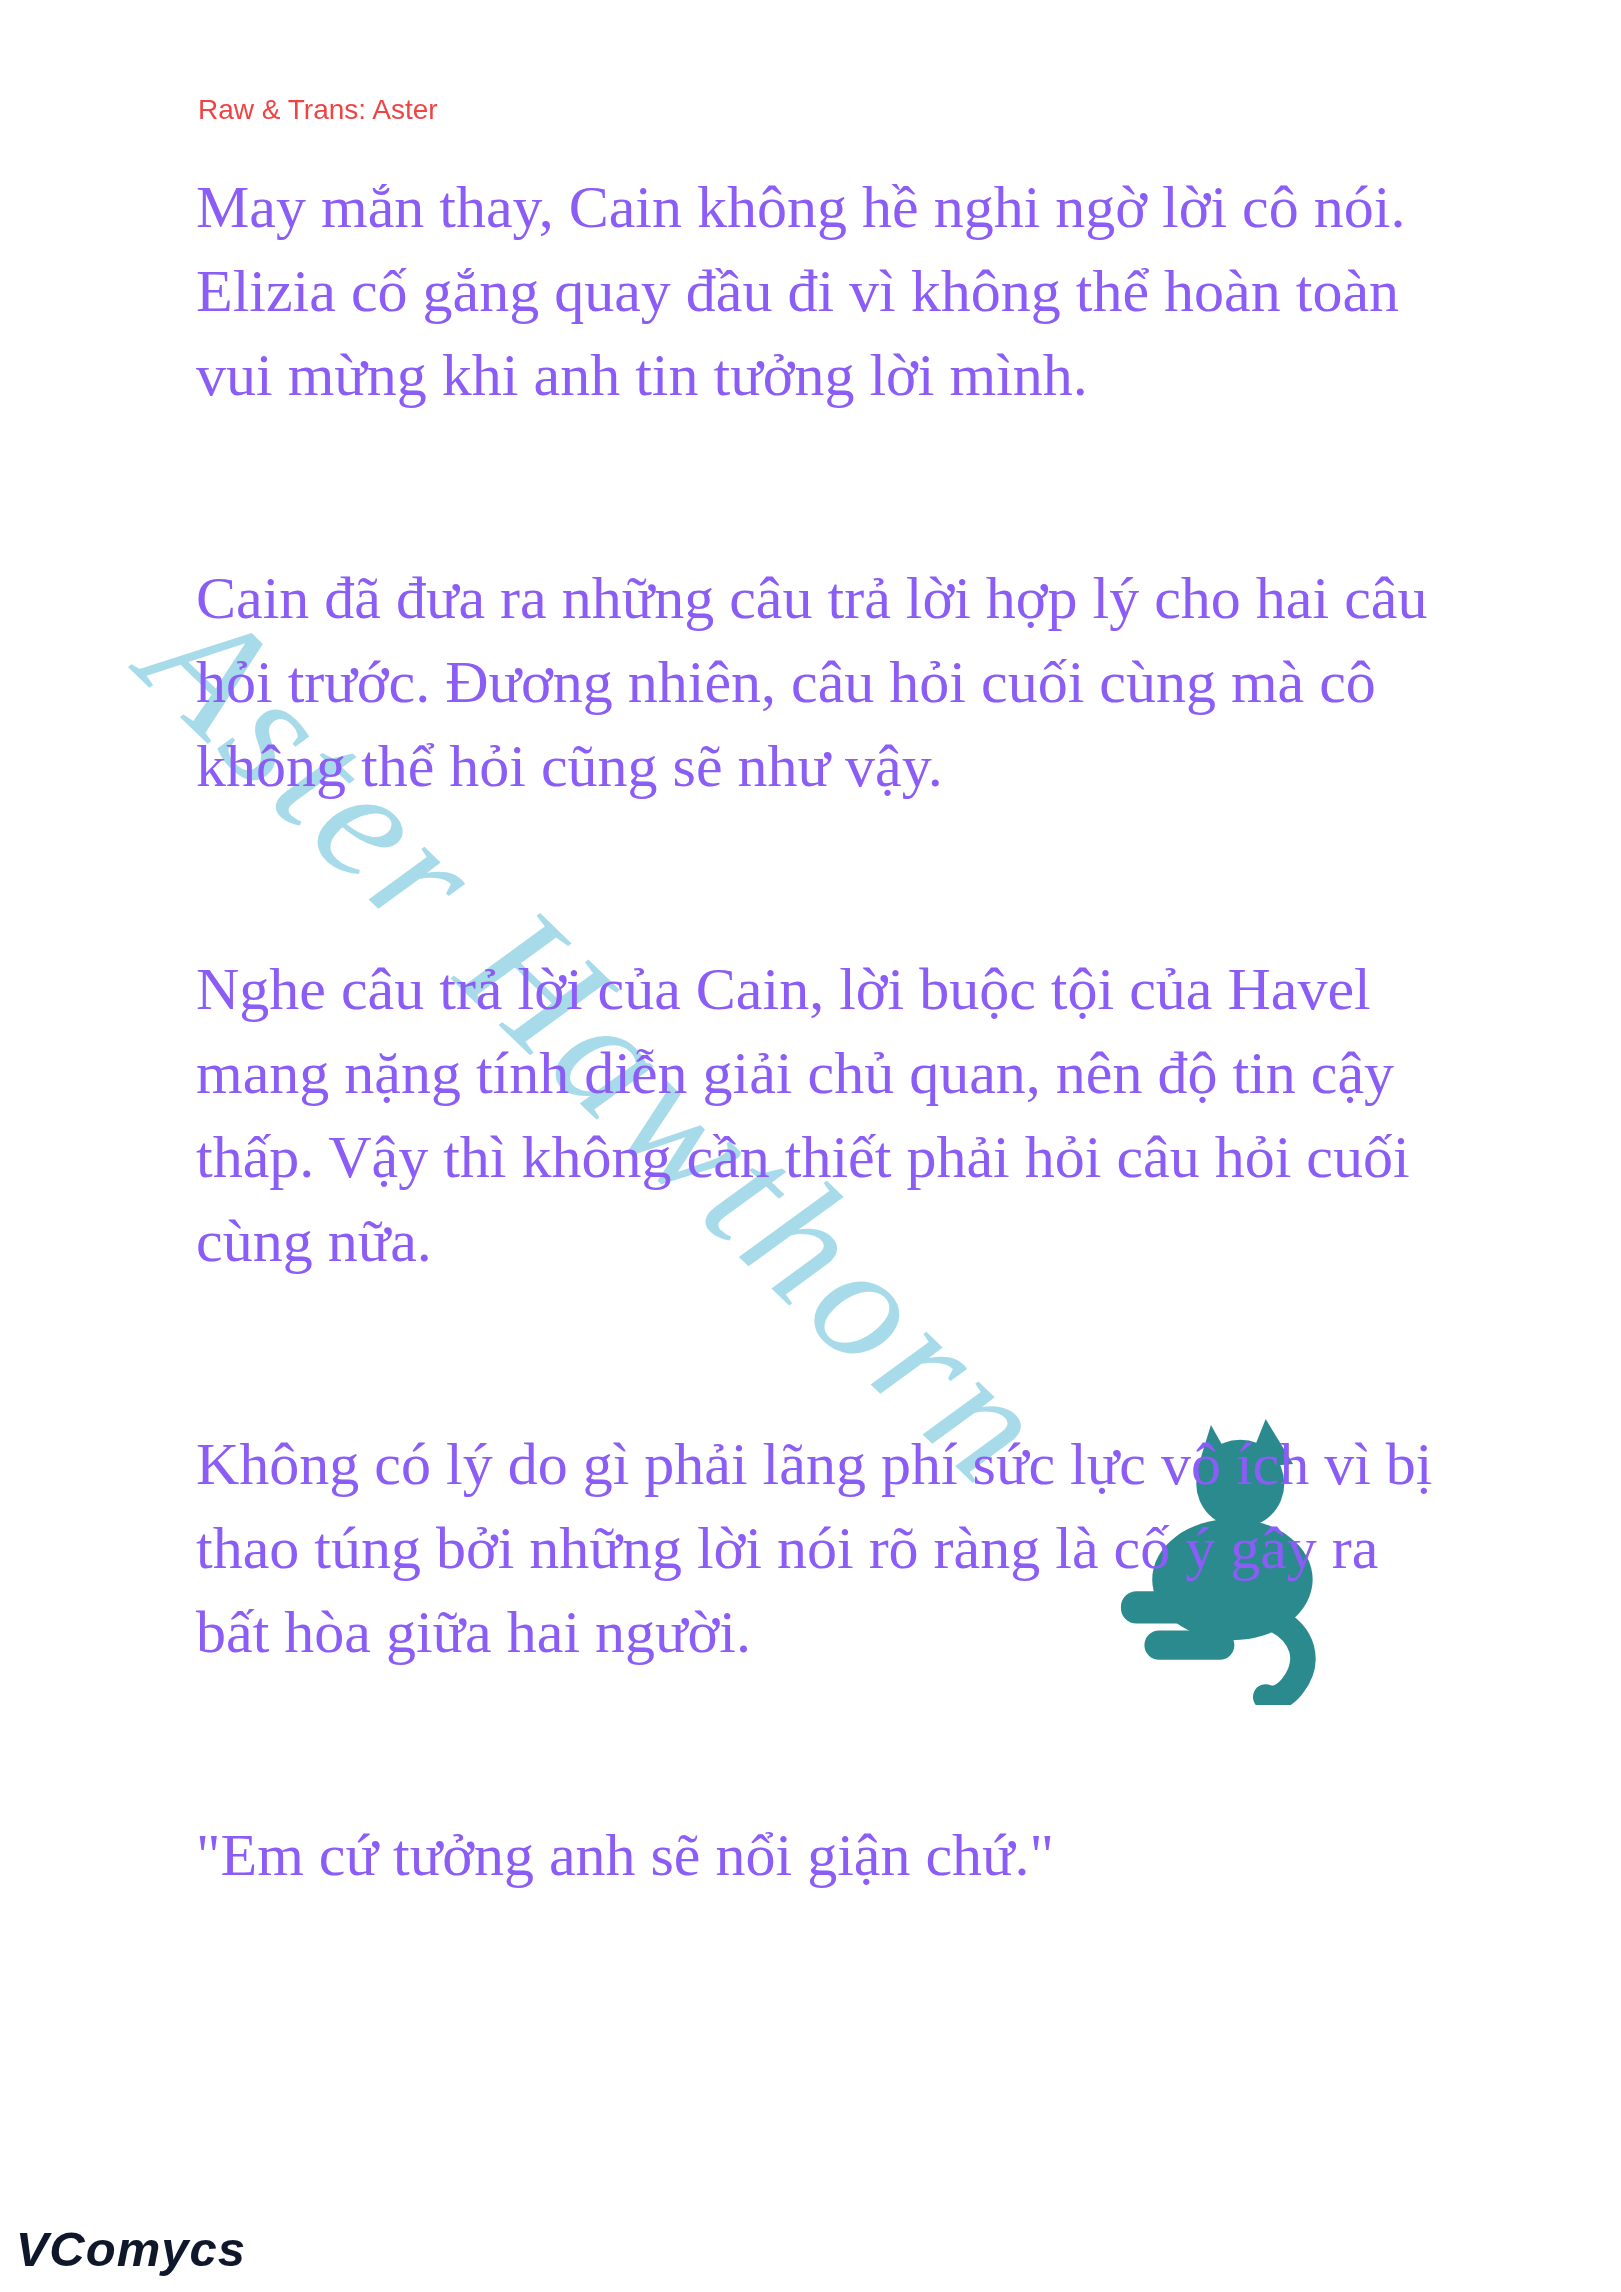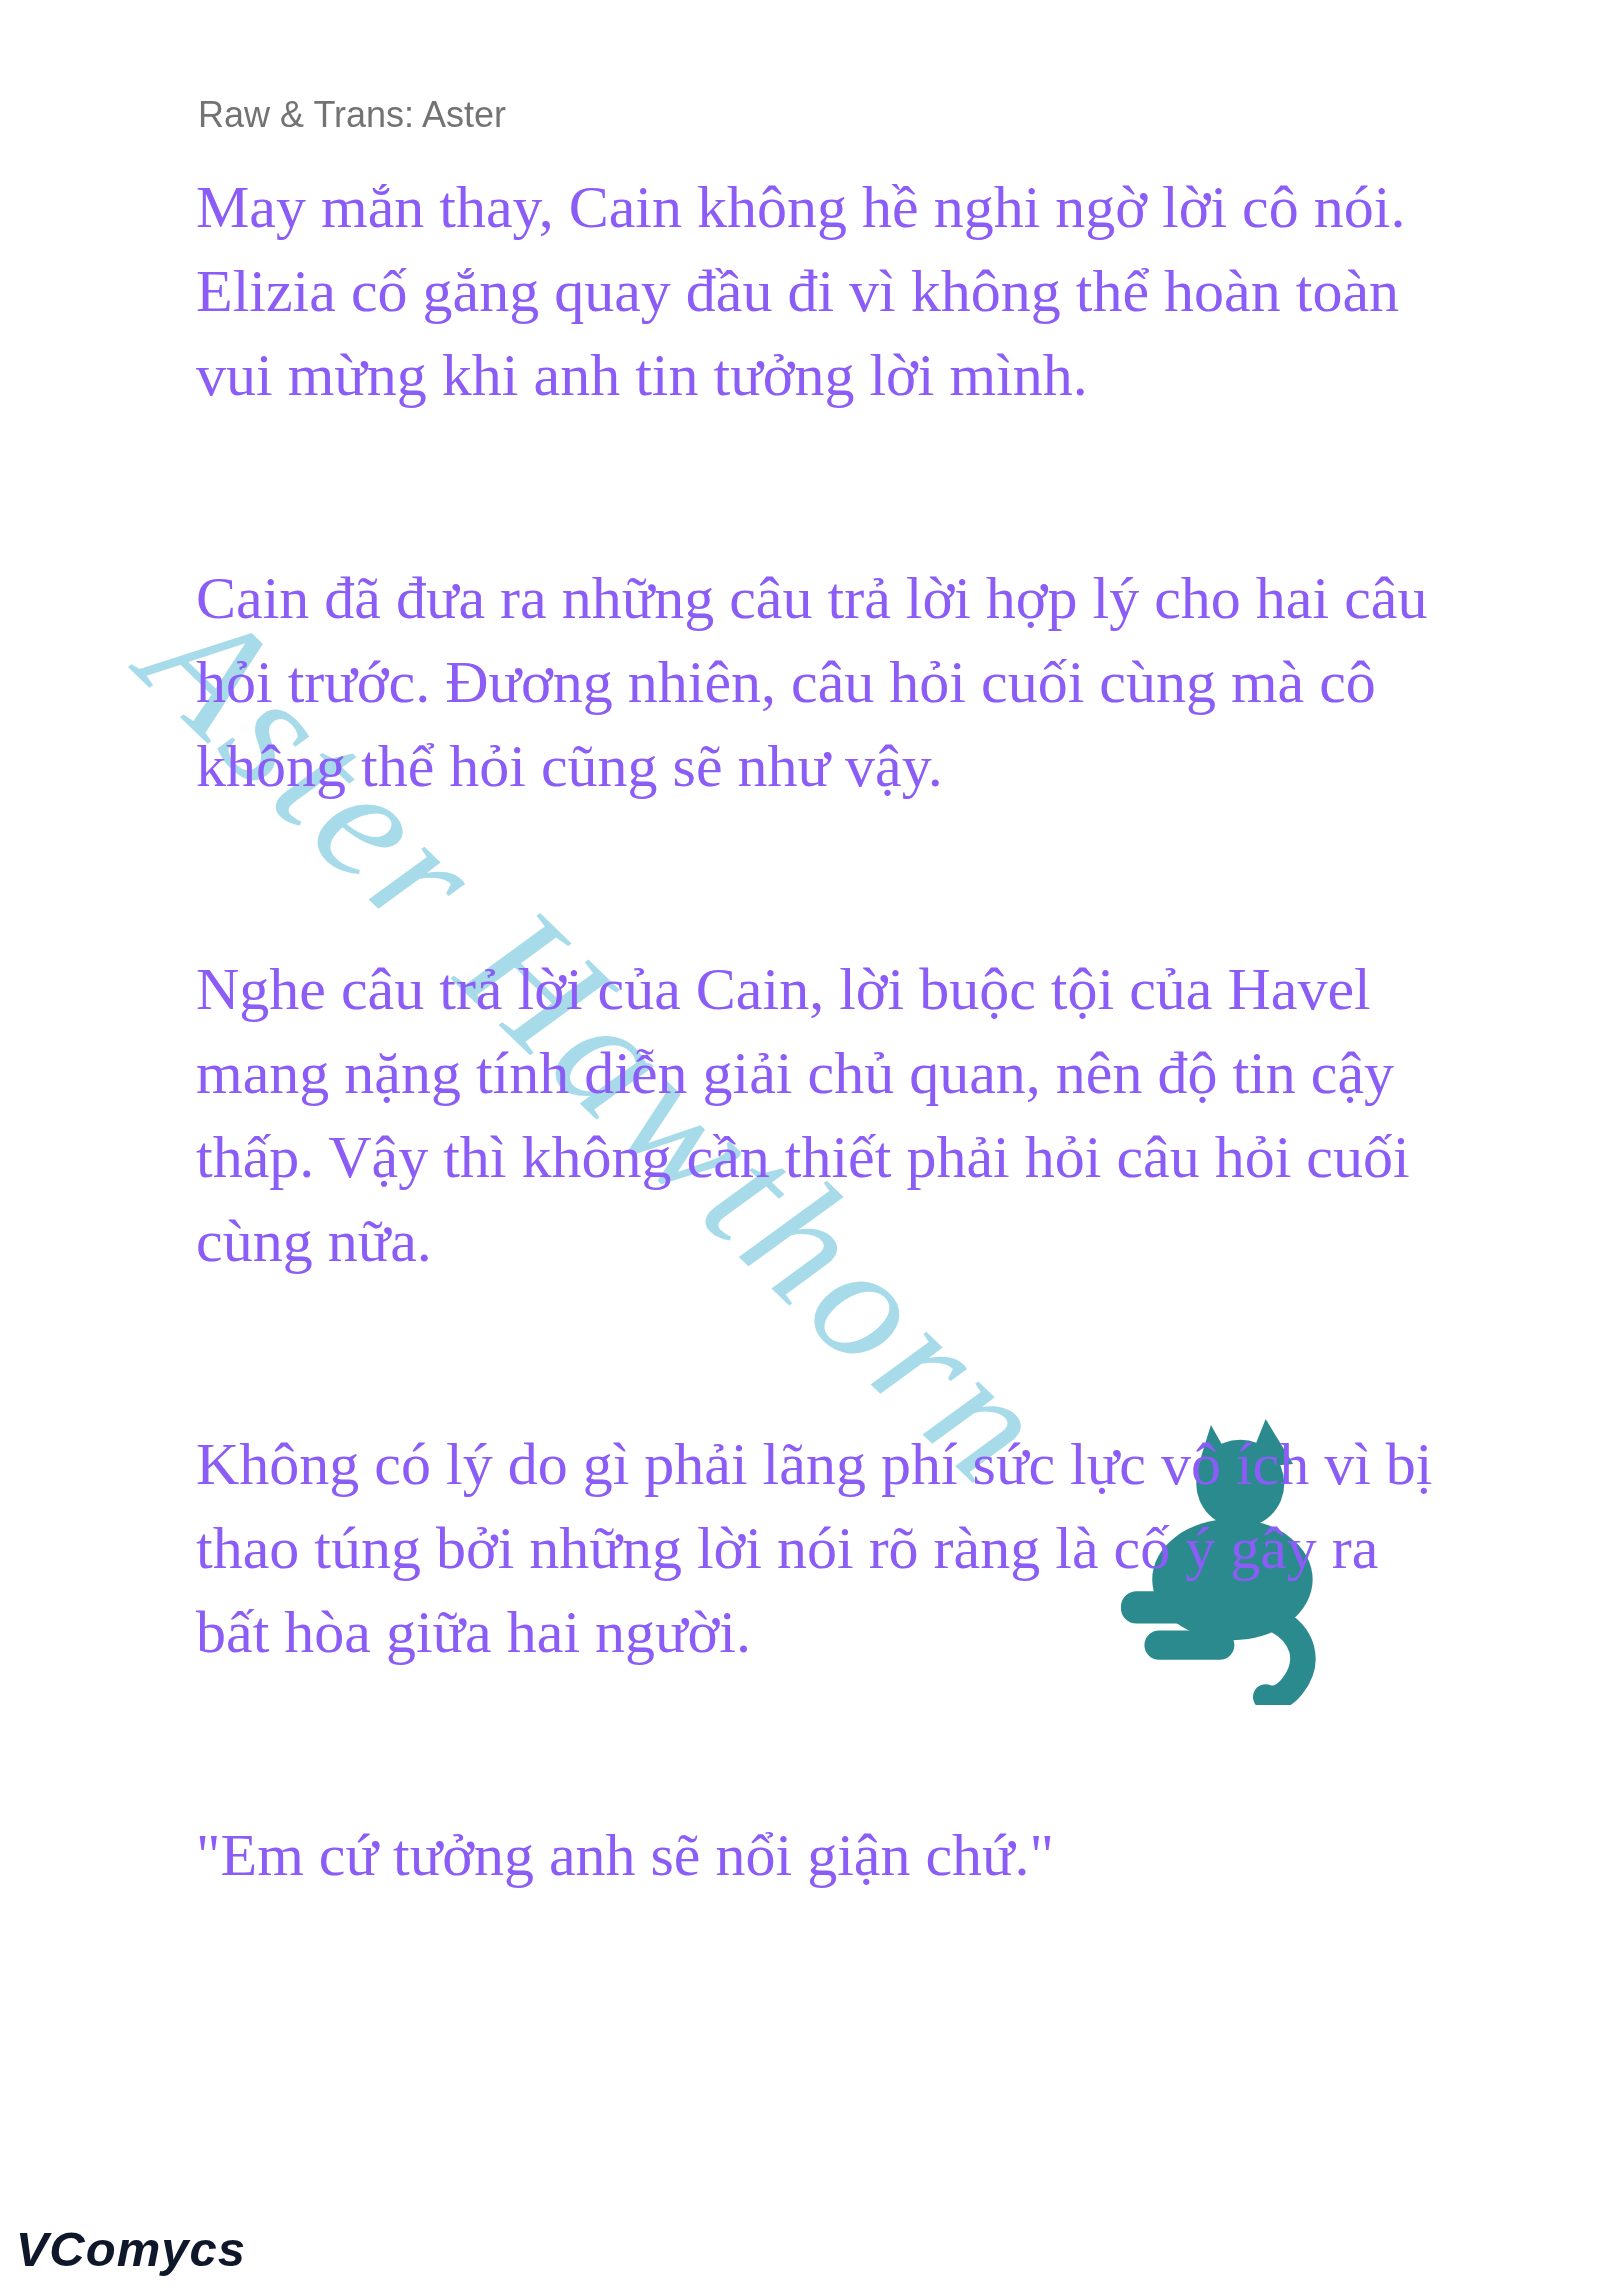--- a/index.html
+++ b/index.html
@@ -10,22 +10,22 @@
     margin: 0 auto;
     background: #ffffff;
     overflow: hidden;
     font-family: "Liberation Serif", serif;
   }
   .header-credit {
     position: absolute;
     left: 198px;
     top: 94px;
     font-family: "Liberation Sans", sans-serif;
-    font-size: 36px;
-    color: #737373;
+    font-size: 28px;
+    color: #ef4444;
     z-index: 3;
   }
   .watermark {
     position: absolute;
     left: 240px;
     top: 564px;
     font-family: "Liberation Serif", serif;
     font-style: italic;
     font-size: 167px;
     letter-spacing: 7.8px;

